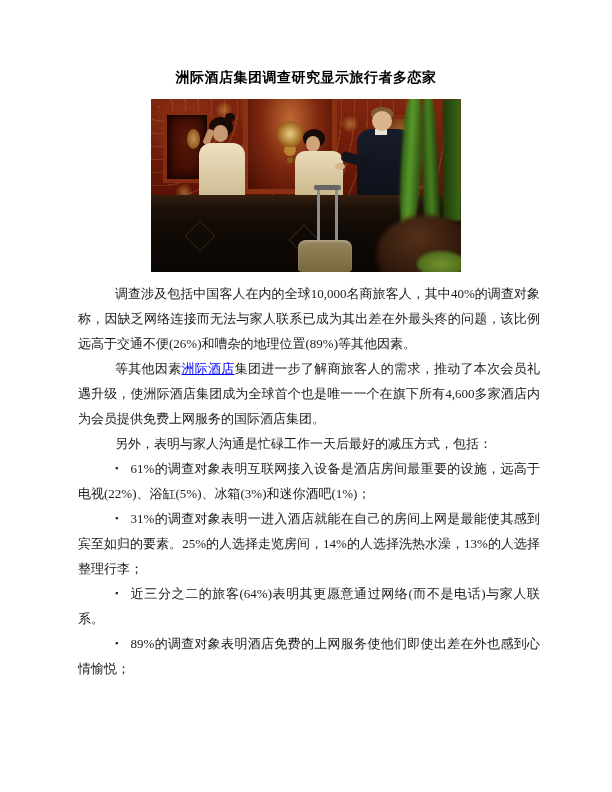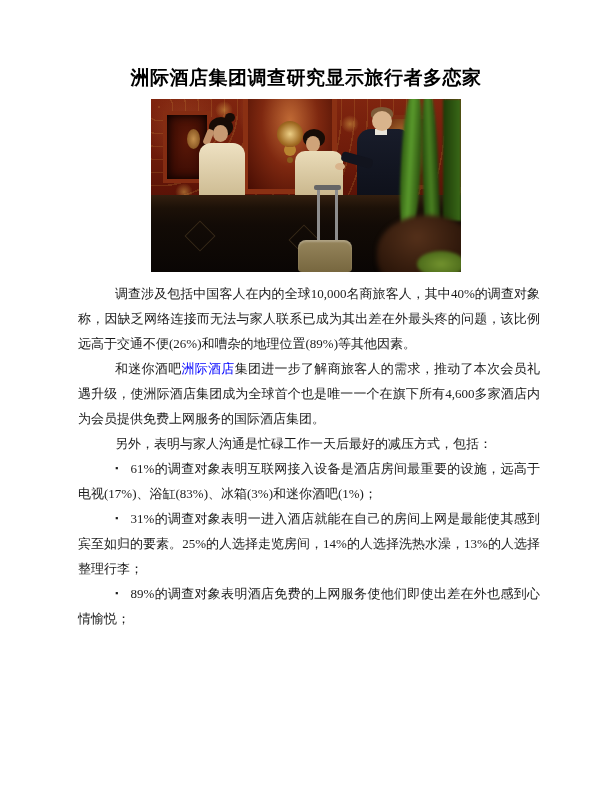--- a/index.html
+++ b/index.html
@@ -8,21 +8,21 @@
     width:612px; height:792px;
     background:#ffffff;
     font-family:"Liberation Serif","DejaVu Serif",serif;
     color:#1a1a1a;
     overflow:hidden;
   }
   
   .title {
     margin:68px 0 0 0;
     text-align:center;
-    font-size:19px;
+    font-size:14px;
     font-weight:bold;
     line-height:20px;
     letter-spacing:0.5px;
     color:#000;
   }
   
   .photo {
     position:relative;
     width:310px; height:173px;
     margin:11px auto 0 auto;
@@ -108,21 +108,21 @@
   
   .content {
     margin:9px 72px 0 78px;
     font-size:13px;
     line-height:25px;
     text-align:justify;
     color:#1a1a1a;
   }
   .para { margin:0; text-indent:37px; }
   .bchar { font-size:9px; margin-right:12px; vertical-align:2px; }
-  .link { color:#0000ff; cursor:pointer; }
+  .link { color:#0000ff; text-decoration:underline; cursor:pointer; }
 </style>
 </head>
 <body>
 
 <div class="page">
 
   <h1 class="title">洲际酒店集团调查研究显示旅行者多恋家</h1>
 
   <div class="photo">
     <div class="wall"></div>
@@ -161,26 +161,27 @@
     <div class="blade b2"></div>
     <div class="blade b3"></div>
     <div class="vase"></div>
     <div class="moss"></div>
   </div>
 
   <div class="content">
 
     <p class="para">调查涉及包括中国客人在内的全球10,000名商旅客人，其中40%的调查对象称，因缺乏网络连接而无法与家人联系已成为其出差在外最头疼的问题，该比例远高于交通不便(26%)和嘈杂的地理位置(89%)等其他因素。</p>
 
-    <p class="para"><span>和迷你酒吧</span><a class="link">洲际酒店</a><span>集团进一步了解商旅客人的需求，推动了本次会员礼遇升级，使洲际酒店集团成为全球首个也是唯一一个在旗下所有4,600多家酒店内为会员提供免费上网服务的国际酒店集团。</span></p>
+    <p class="para"><span>等其他因素</span><a class="link">洲际酒店</a><span>集团进一步了解商旅客人的需求，推动了本次会员礼遇升级，使洲际酒店集团成为全球首个也是唯一一个在旗下所有4,600多家酒店内为会员提供免费上网服务的国际酒店集团。</span></p>
 
     <p class="para">另外，表明与家人沟通是忙碌工作一天后最好的减压方式，包括：</p>
 
-    <p class="para"><span class="bchar">▪</span><span>61%的调查对象表明互联网接入设备是酒店房间最重要的设施，远高于电视(17%)、浴缸(83%)、冰箱(3%)和迷你酒吧(1%)；</span></p>
+    <p class="para"><span class="bchar">▪</span><span>61%的调查对象表明互联网接入设备是酒店房间最重要的设施，远高于电视(22%)、浴缸(5%)、冰箱(3%)和迷你酒吧(1%)；</span></p>
 
     <p class="para"><span class="bchar">▪</span><span>31%的调查对象表明一进入酒店就能在自己的房间上网是最能使其感到宾至如归的要素。25%的人选择走览房间，14%的人选择洗热水澡，13%的人选择整理行李；</span></p>
 
+    <p class="para"><span class="bchar">▪</span><span>近三分之二的旅客(64%)表明其更愿意通过网络(而不是电话)与家人联系。</span></p>
 
 
     <p class="para"><span class="bchar">▪</span><span>89%的调查对象表明酒店免费的上网服务使他们即使出差在外也感到心情愉悦；</span></p>
 
   </div>
 </div>
 
 </body></html>

